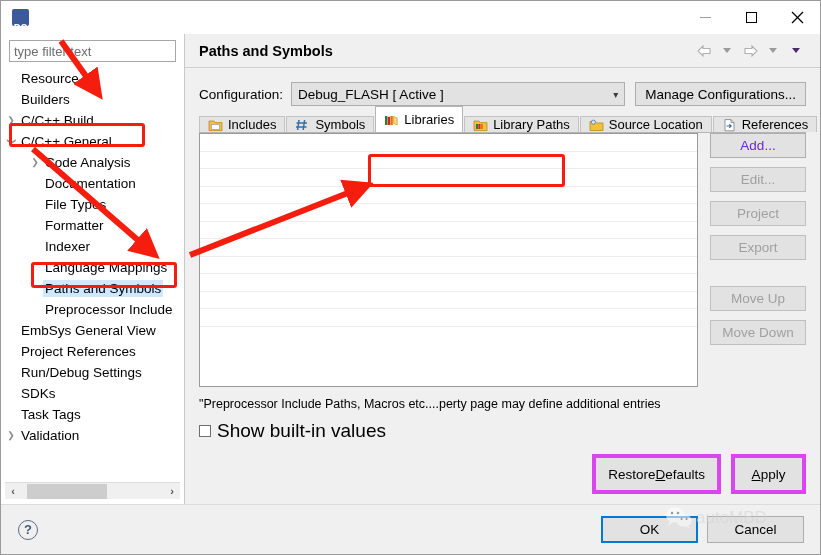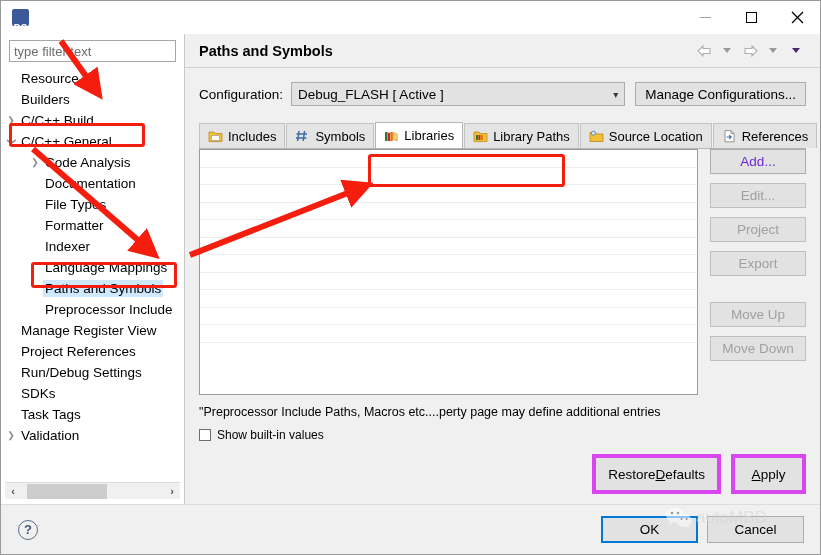--- a/index.html
+++ b/index.html
@@ -111,39 +111,39 @@
   }
   #page-title { font-size:14.5px; font-weight:bold; color:#000; flex:1 1 auto; }
   #nav-btns { display:flex; align-items:center; gap:3px; }
   .navarrow { width:20px; height:20px; display:flex; align-items:center; justify-content:center; }
   .caret-d { width:0; height:0; border-left:4px solid transparent; border-right:4px solid transparent; border-top:5px solid #9a9a9a; }
   .caret-d.filled { border-top-color:#4b2a6b; }
 
   #content { flex:1 1 auto; padding:14px 14px 0 14px; display:flex; flex-direction:column; min-height:0; }
 
   
-  #config-row { display:flex; align-items:center; margin-bottom:16px; }
+  #config-row { display:flex; align-items:center; }
   #config-label { font-size:13.5px; margin-right:8px; }
   #config-select {
     flex:1 1 auto; height:24px; background:#e2e2e2;
     border:1px solid #adadad;
     display:flex; align-items:center; padding:0 6px;
     font-size:13.5px; position:relative; min-width:0;
   }
   #config-select .val { flex:1 1 auto; white-space:nowrap; overflow:hidden; }
   #config-select .dd { color:#3a3a3a; font-size:10px; padding-left:6px; }
   #manage-btn {
     margin-left:10px; height:24px; background:#e2e2e2; border:1px solid #adadad;
     display:flex; align-items:center; padding:0 9px; font-size:13.5px; white-space:nowrap;
   }
 
   
   #tabs { display:flex; align-items:flex-end; height:26px; position:relative; }
   .tab {
-    height:25px; display:flex; align-items:center; gap:5px;
+    height:16px; display:flex; align-items:center; gap:5px;
     padding:0 8px; font-size:13px;
     background:#e4e4e4;
     border:1px solid #c3c3c3; border-bottom:none;
     margin-right:1px;
     white-space:nowrap;
   }
   .tab.active { background:#ffffff; border-color:#b5b5b5; height:26px; }
   .tabicon { width:15px; height:14px; flex:0 0 15px; position:relative; }
   #tabs-underline { height:1px; background:#b5b5b5; }
 
@@ -158,21 +158,21 @@
   .sbtn {
     height:25px; margin-bottom:9px;
     background:#e2e2e2; border:1px solid #adadad;
     display:flex; align-items:center; justify-content:center;
     font-size:13.5px; color:#6d28d9;
   }
   .sbtn.disabled { color:#a0a0a0; border-color:#bfbfbf; }
   .sbtn.spacer { background:none; border:none; height:17px; margin-bottom:0; }
 
   #note { font-size:12.5px; margin-top:10px; white-space:nowrap; }
-  #builtin-row { display:flex; align-items:center; margin-top:9px; font-size:12px; }
+  #builtin-row { display:flex; align-items:center; margin-top:9px; font-size:19px; }
   #builtin-box { width:12px; height:12px; border:1px solid #6e6e6e; background:#fff; margin-right:6px; }
 
   #apply-row { display:flex; justify-content:flex-end; margin-top:12px; padding-bottom:10px; }
   .abtn {
     height:26px; min-width:75px; background:#e2e2e2; border:4px solid #d946ef;
     display:flex; align-items:center; justify-content:center; padding:16px 12px;
     font-size:13.5px; margin-left:10px;
   }
   .abtn u { text-decoration:underline; }
 
@@ -293,21 +293,21 @@
           <div class="tnode indent2 sel">
             <span class="arrow none">❯</span>
             <span class="lbl">Paths and Symbols</span>
           </div>
           <div class="tnode indent2">
             <span class="arrow none">❯</span>
             <span class="lbl">Preprocessor Include</span>
           </div>
           <div class="tnode indent1">
             <span class="arrow none">❯</span>
-            <span class="lbl">Manage Register View</span>
+            <span class="lbl">EmbSys General View</span>
           </div>
           <div class="tnode indent1">
             <span class="arrow none">❯</span>
             <span class="lbl">Project References</span>
           </div>
           <div class="tnode indent1">
             <span class="arrow none">❯</span>
             <span class="lbl">Run/Debug Settings</span>
           </div>
           <div class="tnode indent1">

